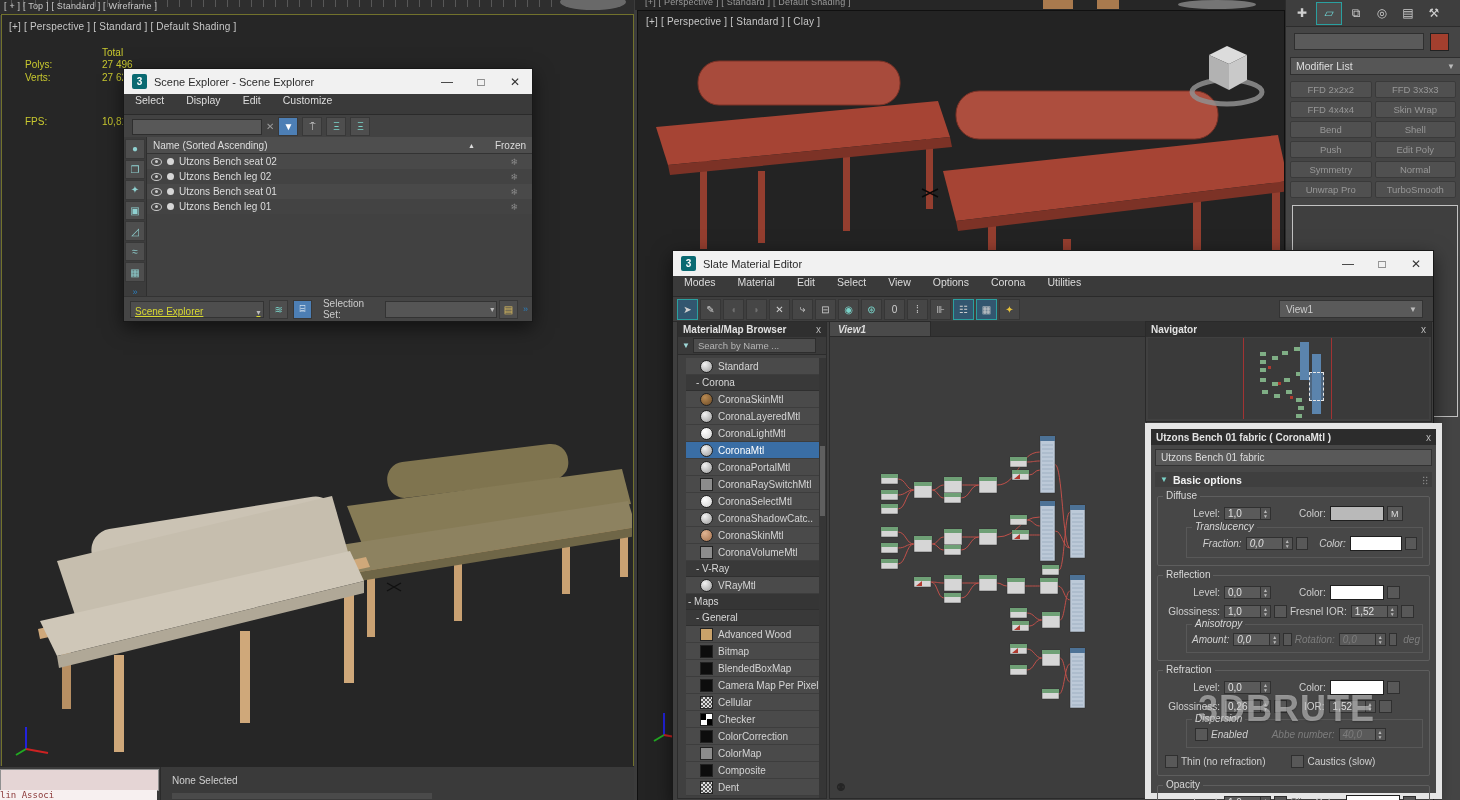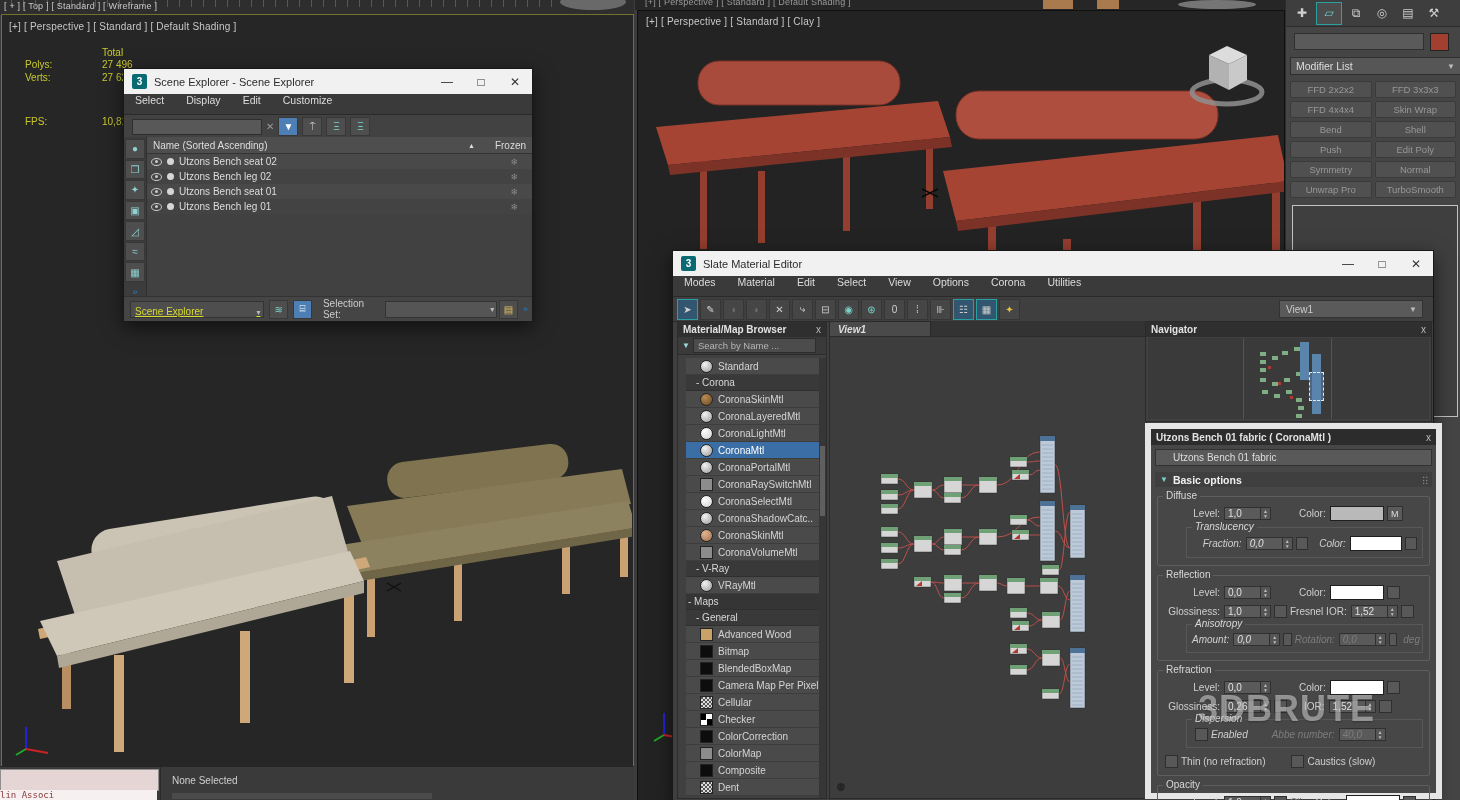--- a/index.html
+++ b/index.html
@@ -103,21 +103,21 @@
   #canvas-wrap{position:absolute;left:156px;top:70px;width:318px;bottom:2px;background:#333;}
   #view-tab{width:92px;height:14px;background:#4a4a4a;color:#ddd;font-weight:bold;font-style:italic;
             font-size:10px;display:flex;align-items:center;padding-left:8px;border:1px solid #2a2a2a;}
   #node-canvas{position:absolute;left:0;top:15px;right:0;bottom:0;background:#3d3d3d;border:1px solid #2a2a2a;overflow:hidden;}
   #canvas-corner{position:absolute;left:6px;bottom:4px;color:#252525;font-size:11px;}
   
   #navigator{position:absolute;left:472px;top:70px;width:285px;height:99px;background:#404040;border:1px solid #2a2a2a;}
   #nav-map{position:absolute;left:2px;top:16px;right:2px;bottom:2px;background:#3a3a3a;overflow:hidden;}
   #params{position:absolute;left:472px;top:172px;width:285px;bottom:2px;background:#474747;border:6px solid #e5e5e5;}
   #p-name{margin:4px 4px 0 4px;height:15px;background:#595959;border:1px solid #323232;color:#ddd;
-          font-size:10px;display:flex;align-items:center;padding-left:17px;text-align:right;}
+          font-size:10px;display:flex;align-items:center;padding-left:5px;text-align:right;}
   #p-rollout{margin:6px 4px 0 4px;height:15px;background:#3f3f3f;color:#f0f0f0;font-weight:bold;font-size:10.5px;
              display:flex;align-items:center;gap:5px;padding-left:5px;}
   .roll-arrow{color:#7ad2c8;font-size:8px;}
   .group{position:relative;border:1px solid #5e5e5e;margin:9px 6px 0 6px;padding:7px 4px 5px 4px;border-radius:2px;}
   .group .gtitle{position:absolute;top:-7px;left:5px;background:#474747;padding:0 3px;color:#d8d8d8;font-size:10px;}
   .subgroup{border:1px solid #585858;margin:6px 2px 2px 24px;position:relative;padding:6px 2px 4px 5px;font-style:italic;}
   .prow{display:flex;align-items:center;margin:2px 0;font-size:10px;color:#cfcfcf;}
   .plbl{text-align:right;margin-right:4px;}
   .spinner{display:inline-flex;align-items:stretch;height:13px;}
   .spinval{width:32px;background:#5a5a5a;border:1px solid #303030;color:#e0e0e0;font-size:10px;

